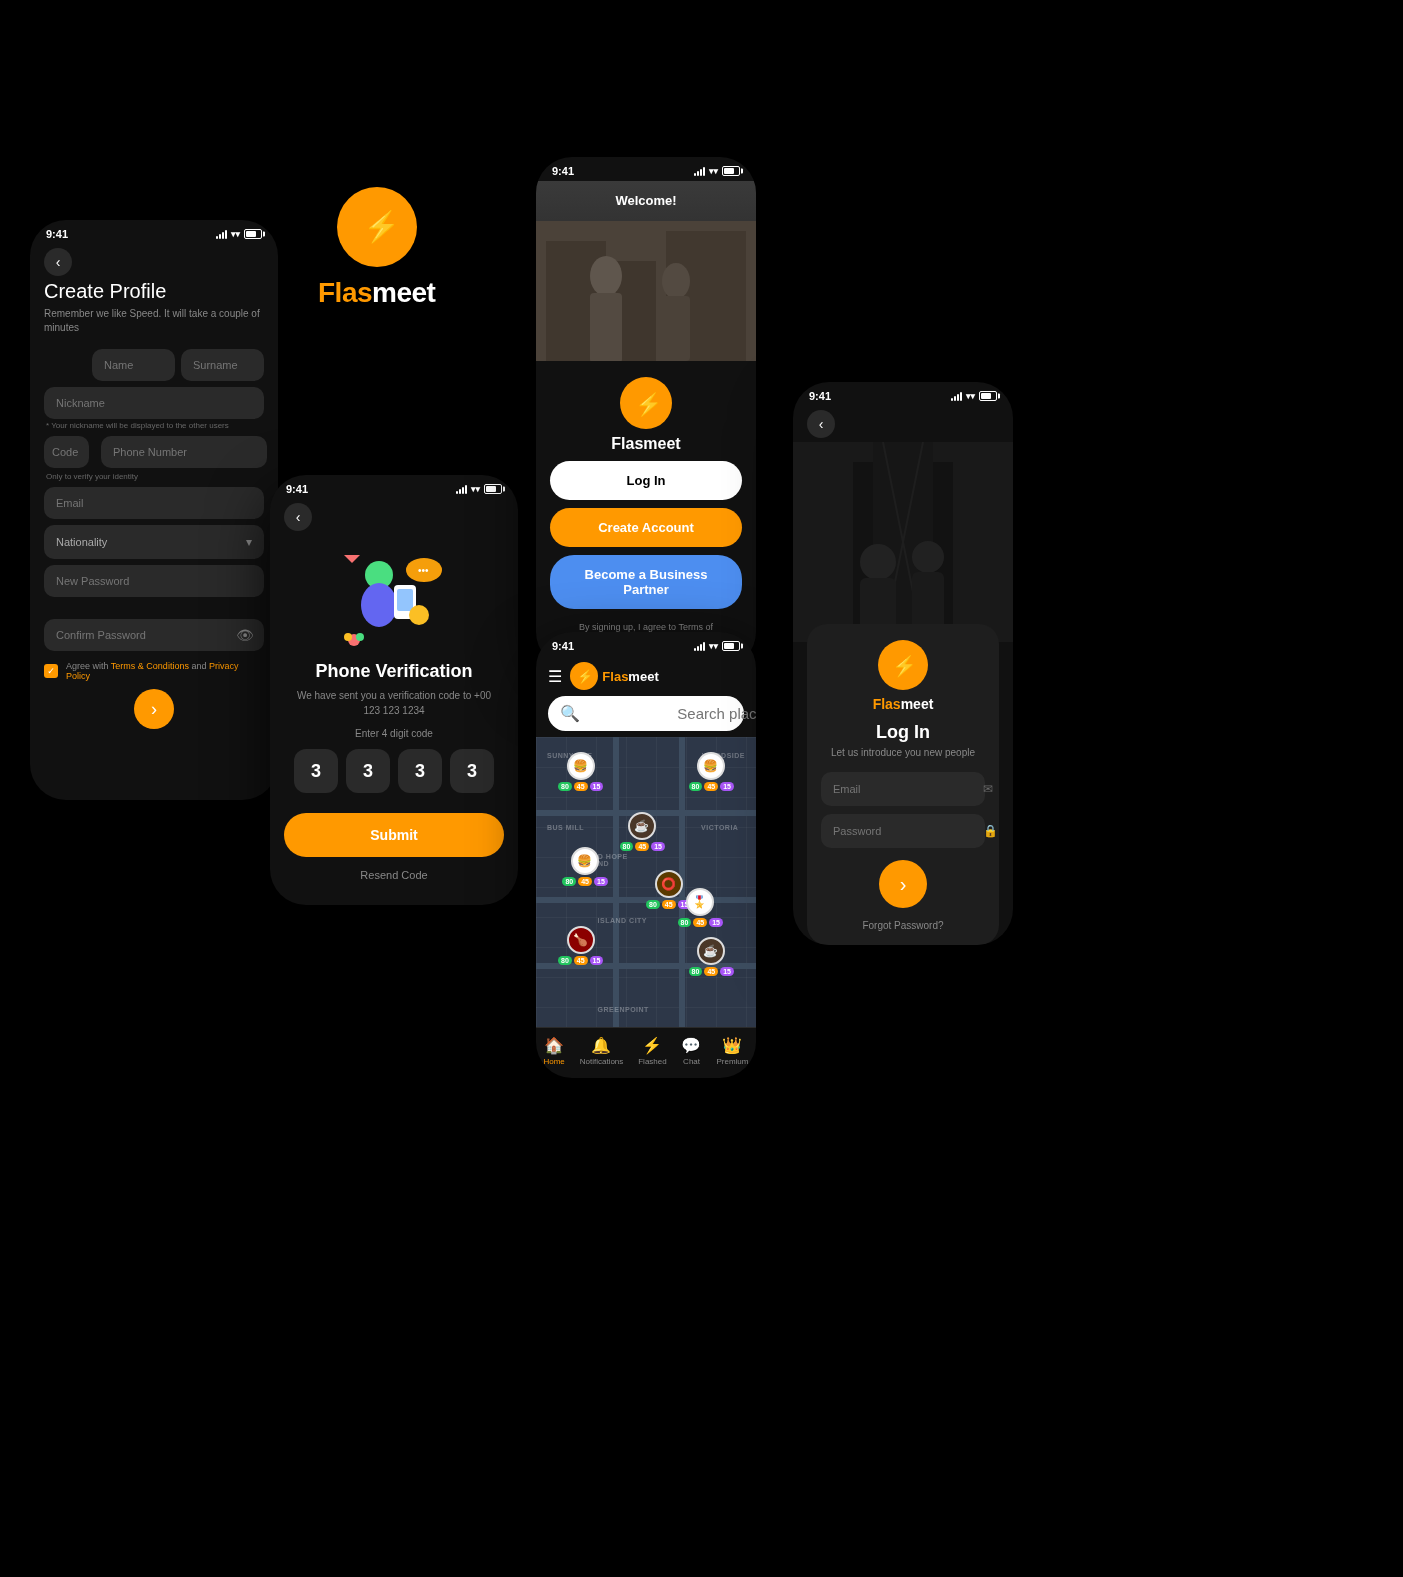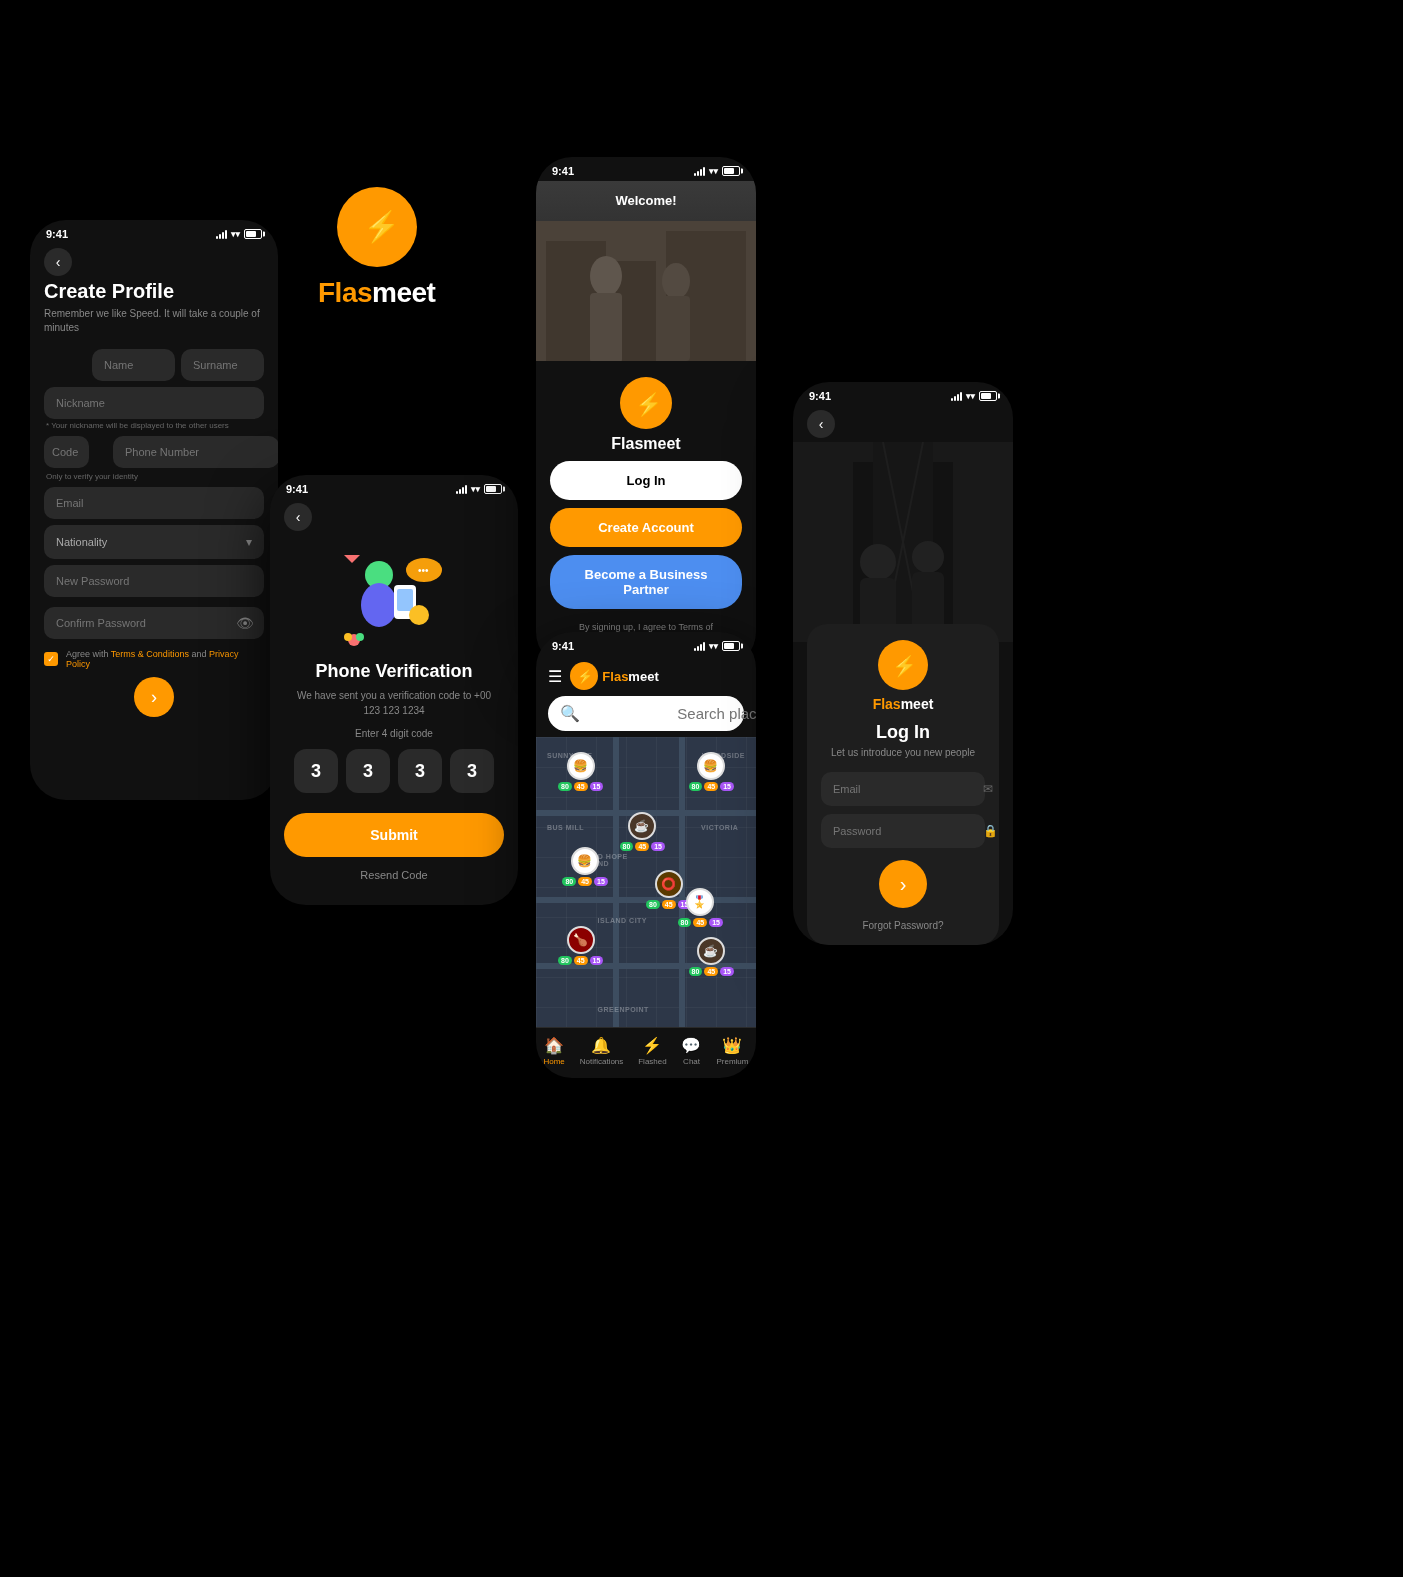--- a/index.html
+++ b/index.html
@@ -78,21 +78,21 @@
       border-radius: 36px;
       padding-bottom: 20px;
     }
 
     .screen-create-profile .content {
       padding: 0 14px;
     }
 
     .page-title {
       font-size: 20px;
-      font-weight: 700;
+      font-weight: 400;
       color: #fff;
       margin-bottom: 4px;
     }
 
     .page-subtitle {
       font-size: 10px;
       color: #888;
       line-height: 1.4;
       margin-bottom: 14px;
     }
@@ -119,21 +119,21 @@
 
     .field-hint {
       font-size: 8px;
       color: #666;
       margin-bottom: 6px;
       padding-left: 2px;
     }
 
     .phone-row {
       display: flex;
-      gap: 24px;
+      gap: 12px;
       margin-bottom: 4px;
     }
 
     .code-input {
       background: #2a2a2a;
       border: none;
       border-radius: 10px;
       padding: 10px 8px;
       color: #aaa;
       font-size: 11px;
@@ -721,21 +721,21 @@
     </div>
     <div class="field-hint">Only to verify your identity</div>
 
     <input class="form-input" type="email" style="margin-bottom: 6px;" placeholder="Email">
 
     <div class="nationality-row">
       <span>Nationality</span>
       <span class="chevron">▾</span>
     </div>
 
-    <input class="form-input" type="password" style="margin-bottom: 10px;" placeholder="New Password">
+    <input class="form-input" type="password" style="margin-bottom: 22px;" placeholder="New Password">
 
     <div style="position:relative; margin-bottom:6px;">
       <input class="form-input" type="password" style="padding-right: 32px;" placeholder="Confirm Password">
       <span style="position:absolute;right:10px;top:50%;transform:translateY(-50%);color:#888;font-size:14px;">👁</span>
     </div>
 
     <div class="agree-row">
       <div class="agree-checkbox">✓</div>
       <div class="agree-text">
         <span>Agree with </span><a href="#">Terms &amp; Conditions</a><span> and </span><a href="#">Privacy Policy</a>

